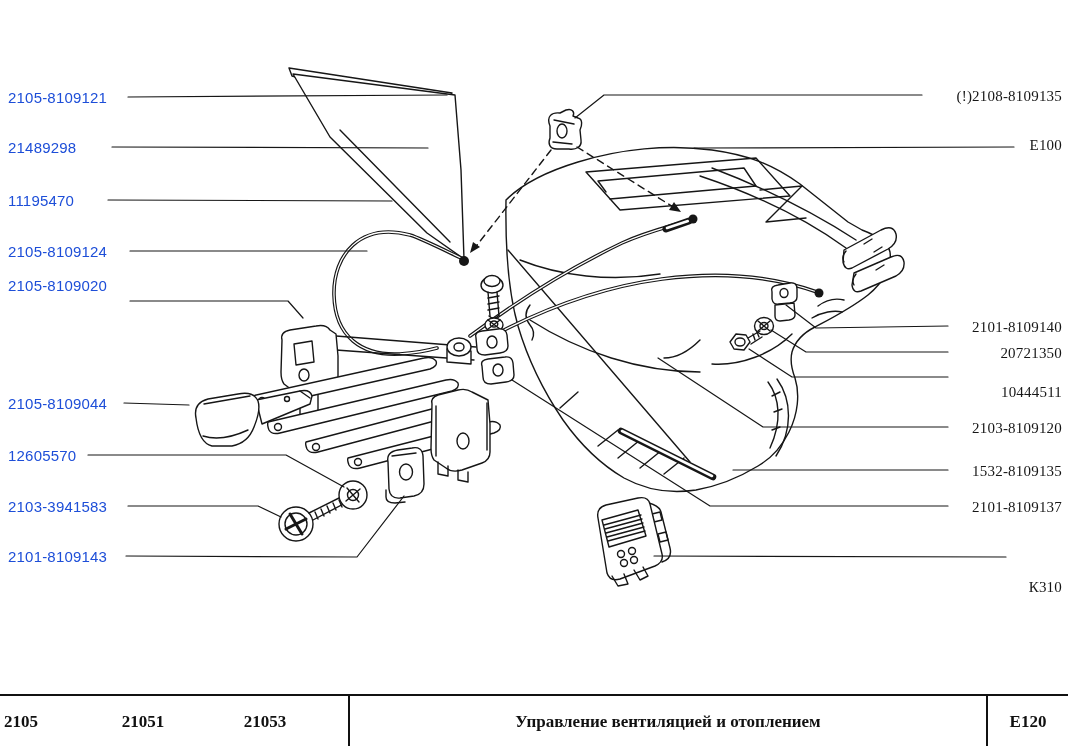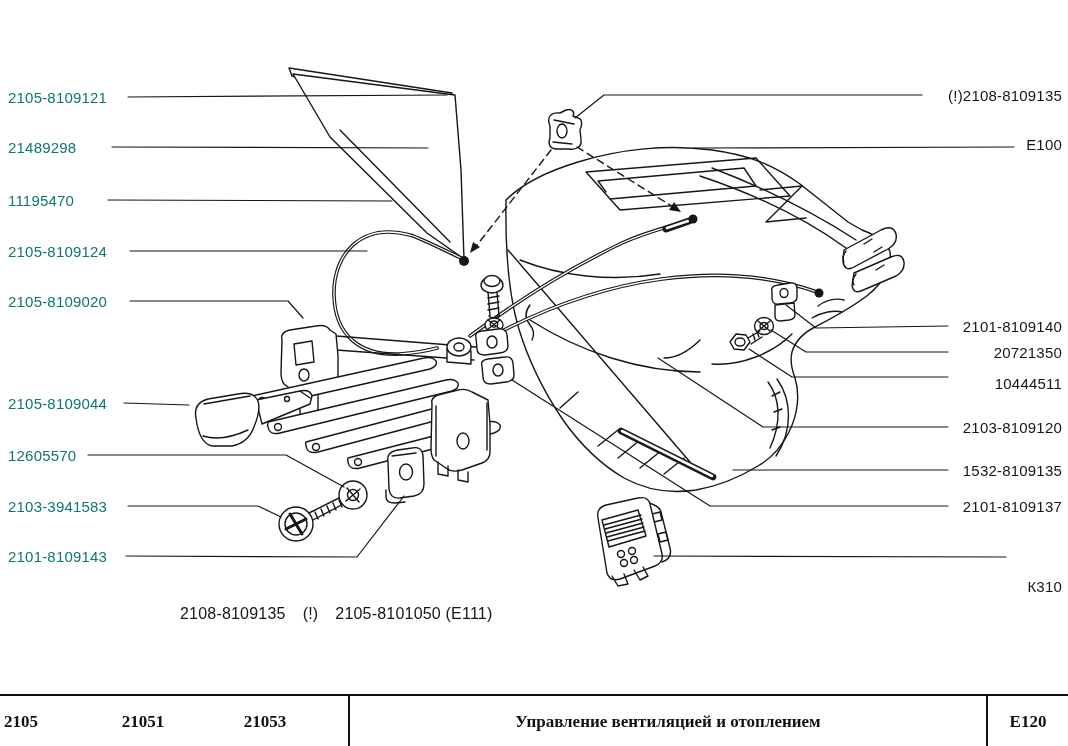--- a/index.html
+++ b/index.html
@@ -1,22 +1,22 @@
 <!DOCTYPE html>
 <html><head>
 <meta charset="utf-8">
 <style>
   html,body{margin:0;padding:0;background:#fff;}
   .stage{position:relative;width:1068px;height:746px;background:#fff;overflow:hidden;
          font-family:"Liberation Sans",sans-serif;color:#141414;}
   svg{position:absolute;left:0;top:0;}
   .lbl{position:absolute;left:8px;height:18px;line-height:18px;font-size:15px;
-       letter-spacing:.2px;white-space:nowrap;color:#0f766e;}
+       letter-spacing:.2px;white-space:nowrap;color:#1d4ed8;}
   .lbl-r{position:absolute;right:6px;height:18px;line-height:18px;font-size:15px;
-       letter-spacing:.2px;white-space:nowrap;text-align:right;color:#161616;}
+       letter-spacing:.2px;white-space:nowrap;text-align:right;color:#161616;font-family:Liberation Serif, serif;}
   .note{position:absolute;left:180px;top:605px;display:flex;gap:17px;font-size:16px;
         letter-spacing:.2px;color:#161616;}
   .ftable{position:absolute;left:0;top:694px;width:1068px;height:52px;
           border-top:2px solid #111;font-family:"Liberation Serif",serif;font-weight:bold;
           font-size:17px;color:#111;}
   .vline{position:absolute;top:0;bottom:0;width:2px;background:#111;}
   .fcell{position:absolute;top:0;height:52px;display:flex;align-items:center;}
   .fcenter{justify-content:center;}
 </style>
 </head>
@@ -210,41 +210,36 @@
       <polyline points="948,470 733,470"></polyline>
       <polyline points="948,506 710,506 512,380"></polyline>
       <polyline points="1006,557 654,556"></polyline>
     </g>
   </svg>
 
   <div class="lbl" style="top:89px">2105-8109121</div>
   <div class="lbl" style="top:139px">21489298</div>
   <div class="lbl" style="top:192px">11195470</div>
   <div class="lbl" style="top:243px">2105-8109124</div>
-  <div class="lbl" style="top:293px">2105-8109020</div>
+  <div class="lbl" style="top:277px">2105-8109020</div>
   <div class="lbl" style="top:395px">2105-8109044</div>
   <div class="lbl" style="top:447px">12605570</div>
   <div class="lbl" style="top:498px">2103-3941583</div>
   <div class="lbl" style="top:548px">2101-8109143</div>
 
   <div class="lbl-r" style="top:87px">(!)2108-8109135</div>
   <div class="lbl-r" style="top:136px">E100</div>
   <div class="lbl-r" style="top:318px">2101-8109140</div>
   <div class="lbl-r" style="top:344px">20721350</div>
-  <div class="lbl-r" style="top:375px">10444511</div>
+  <div class="lbl-r" style="top:383px">10444511</div>
   <div class="lbl-r" style="top:419px">2103-8109120</div>
   <div class="lbl-r" style="top:462px">1532-8109135</div>
   <div class="lbl-r" style="top:498px">2101-8109137</div>
   <div class="lbl-r" style="top:578px">К310</div>
 
-  <div class="note">
-    <span>2108-8109135</span>
-    <span>(!)</span>
-    <span>2105-8101050 (Е111)</span>
-  </div>
 
   <div class="ftable">
     <div class="fcell" style="left:4px;width:80px">2105</div>
     <div class="fcell fcenter" style="left:100px;width:86px">21051</div>
     <div class="fcell fcenter" style="left:222px;width:86px">21053</div>
     <div class="vline" style="left:348px"></div>
     <div class="fcell fcenter" style="left:350px;width:636px">Управление вентиляцией и отоплением</div>
     <div class="vline" style="left:986px"></div>
     <div class="fcell fcenter" style="left:988px;width:80px">Е120</div>
   </div>

